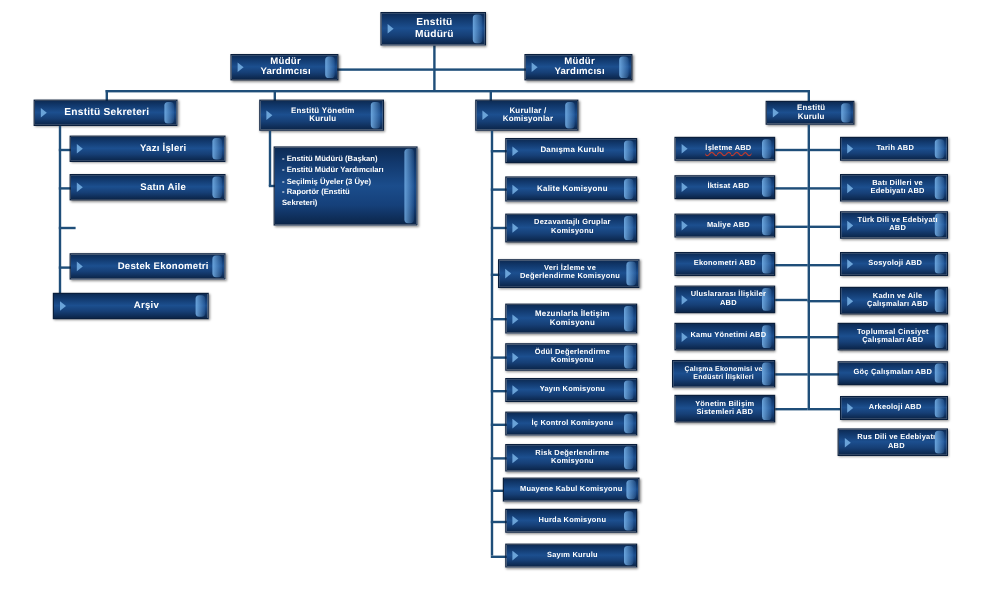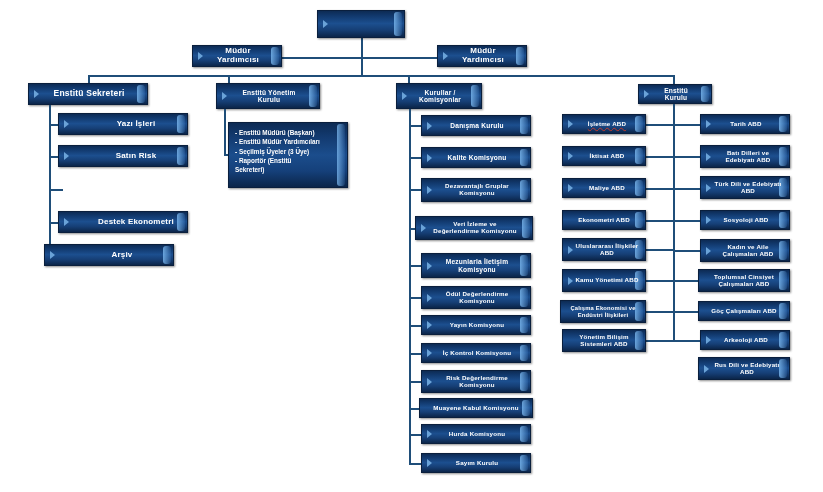--- a/index.html
+++ b/index.html
@@ -74,20 +74,21 @@
   <div class="ln h" style="left:277px;top:57px;width:84px;"></div>
   <div class="ln h" style="left:361px;top:57px;width:80px;"></div>
   <div class="ln h" style="left:88px;top:75px;width:587px;"></div>
   <div class="ln v" style="left:88px;top:75px;height:12px;"></div>
   <div class="ln v" style="left:228px;top:75px;height:12px;"></div>
   <div class="ln v" style="left:408px;top:75px;height:12px;"></div>
   <div class="ln v" style="left:673px;top:75px;height:12px;"></div>
 
   <div class="node t1" style="left:317px;top:10px;width:88px;height:28px;">
     <span class="bullet"></span>
+    <span class="txt">Enstitü Müdürü</span>
   </div>
 
   <div class="node t2" style="left:192px;top:45px;width:90px;height:22px;">
     <span class="bullet"></span>
     <span class="txt">Müdür Yardımcısı</span>
   </div>
 
   <div class="node t2" style="left:437px;top:45px;width:90px;height:22px;">
     <span class="bullet"></span>
     <span class="txt">Müdür Yardımcısı</span>
@@ -119,21 +120,21 @@
   <div class="ln h" style="left:49px;top:189px;width:14px;"></div>
   <div class="ln h" style="left:49px;top:222px;width:14px;"></div>
   <div class="ln h" style="left:49px;top:255px;width:14px;"></div>
 
   <div class="node t3" style="left:58px;top:113px;width:130px;height:22px;">
     <span class="bullet"></span>
     <span class="txt">Yazı İşleri</span>
   </div>
   <div class="node t3" style="left:58px;top:145px;width:130px;height:22px;">
     <span class="bullet"></span>
-    <span class="txt">Satın Risk</span>
+    <span class="txt">Satın Aile</span>
   </div>
   <div class="node t3" style="left:58px;top:211px;width:130px;height:22px;">
     <span class="bullet"></span>
     <span class="txt">Destek Ekonometri</span>
   </div>
   <div class="node t3" style="left:44px;top:244px;width:130px;height:22px;">
     <span class="bullet"></span>
     <span class="txt">Arşiv</span>
   </div>
 

